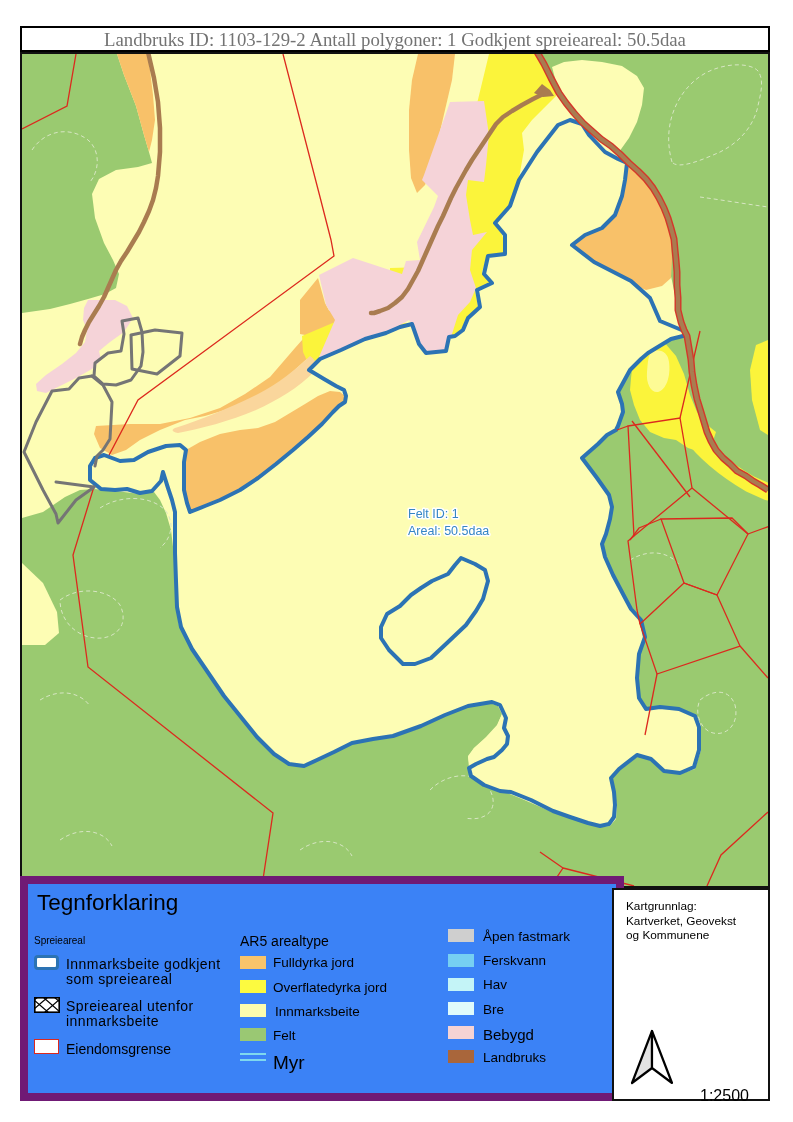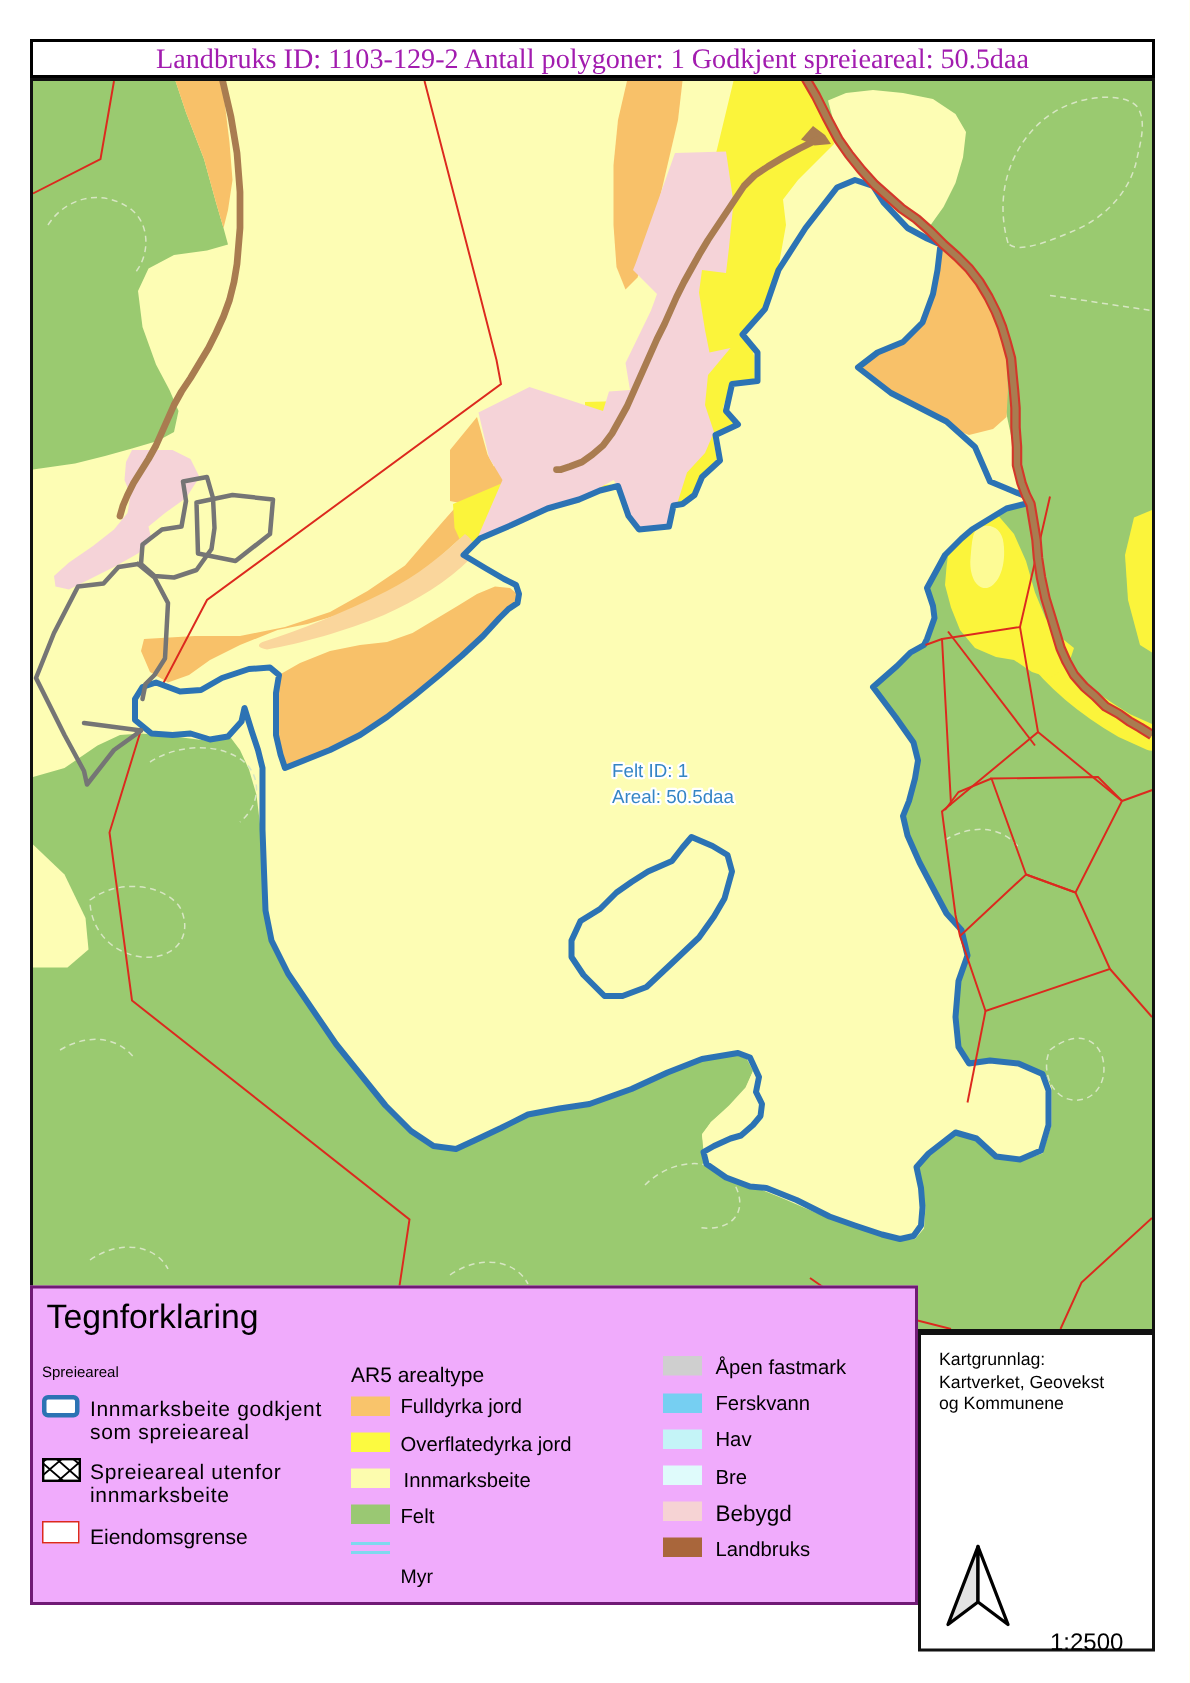--- a/index.html
+++ b/index.html
@@ -1,21 +1,21 @@
 <!DOCTYPE html>
 <html><head>
 <meta charset="utf-8">
 <style>
   html,body{margin:0;padding:0;background:#ffffff;}
   #page{position:relative;width:793px;height:1122px;background:#ffffff;overflow:hidden;
         font-family:"Liberation Sans",sans-serif;}
   #titlebox{position:absolute;left:20px;top:26px;width:746px;height:22px;border:2px solid #000;
-            text-align:center;font-family:"Liberation Serif",serif;font-size:18.8px;line-height:23px;color:#a21caf;}
+            text-align:center;font-family:"Liberation Serif",serif;font-size:18.8px;line-height:23px;color:#737373;}
   #mapbox{position:absolute;left:20px;top:52px;width:746px;height:832px;border:2px solid #111;}
-  #legendL{position:absolute;left:20px;top:857px;width:588px;height:209px;border:2px solid #701a75;background:#f0abfc;}
+  #legendL{position:absolute;left:20px;top:876px;width:588px;height:209px;border:8px solid #701a75;background:#3b82f6;}
   #legendR{position:absolute;left:612px;top:888px;width:154px;height:209px;border:2px solid #111;background:#fff;}
 </style>
 </head>
 <body>
 <div id="page">
 
   <div id="titlebox">Landbruks ID: 1103-129-2 Antall polygoner: 1 Godkjent spreieareal: 50.5daa</div>
 
   <div id="mapbox">
   <svg width="746" height="832" viewBox="22 54 746 832" xmlns="http://www.w3.org/2000/svg">
@@ -191,21 +191,21 @@
     <div style="position:absolute;left:245px;top:95.5px;font-size:13.5px;">Overflatedyrka jord</div>
 
     <div style="position:absolute;left:212px;top:120.1px;width:26px;height:13px;background:#fcfcae;"></div>
     <div style="position:absolute;left:247px;top:119.7px;font-size:13.5px;">Innmarksbeite</div>
 
     <div style="position:absolute;left:212px;top:144.3px;width:26px;height:13px;background:#9ac873;"></div>
     <div style="position:absolute;left:245px;top:143.9px;font-size:13.5px;">Felt</div>
 
     <div style="position:absolute;left:212px;top:169px;width:26px;height:2px;background:#7fd8ee;"></div>
     <div style="position:absolute;left:212px;top:175px;width:26px;height:2px;background:#7fd8ee;"></div>
-    <div style="position:absolute;left:245px;top:168.1px;font-size:13px;margin-top:16px;">Myr</div>
+    <div style="position:absolute;left:245px;top:168.1px;font-size:19px;">Myr</div>
 
     <div style="position:absolute;left:420px;top:45.3px;width:26px;height:13px;background:#cfcfcf;"></div>
     <div style="position:absolute;left:455px;top:45px;font-size:13.5px;">Åpen fastmark</div>
 
     <div style="position:absolute;left:420px;top:69.5px;width:26px;height:13px;background:#76cff2;"></div>
     <div style="position:absolute;left:455px;top:69.2px;font-size:13.5px;">Ferskvann</div>
 
     <div style="position:absolute;left:420px;top:93.7px;width:26px;height:13px;background:#c4f4f7;"></div>
     <div style="position:absolute;left:455px;top:93.4px;font-size:13.5px;">Hav</div>
 

